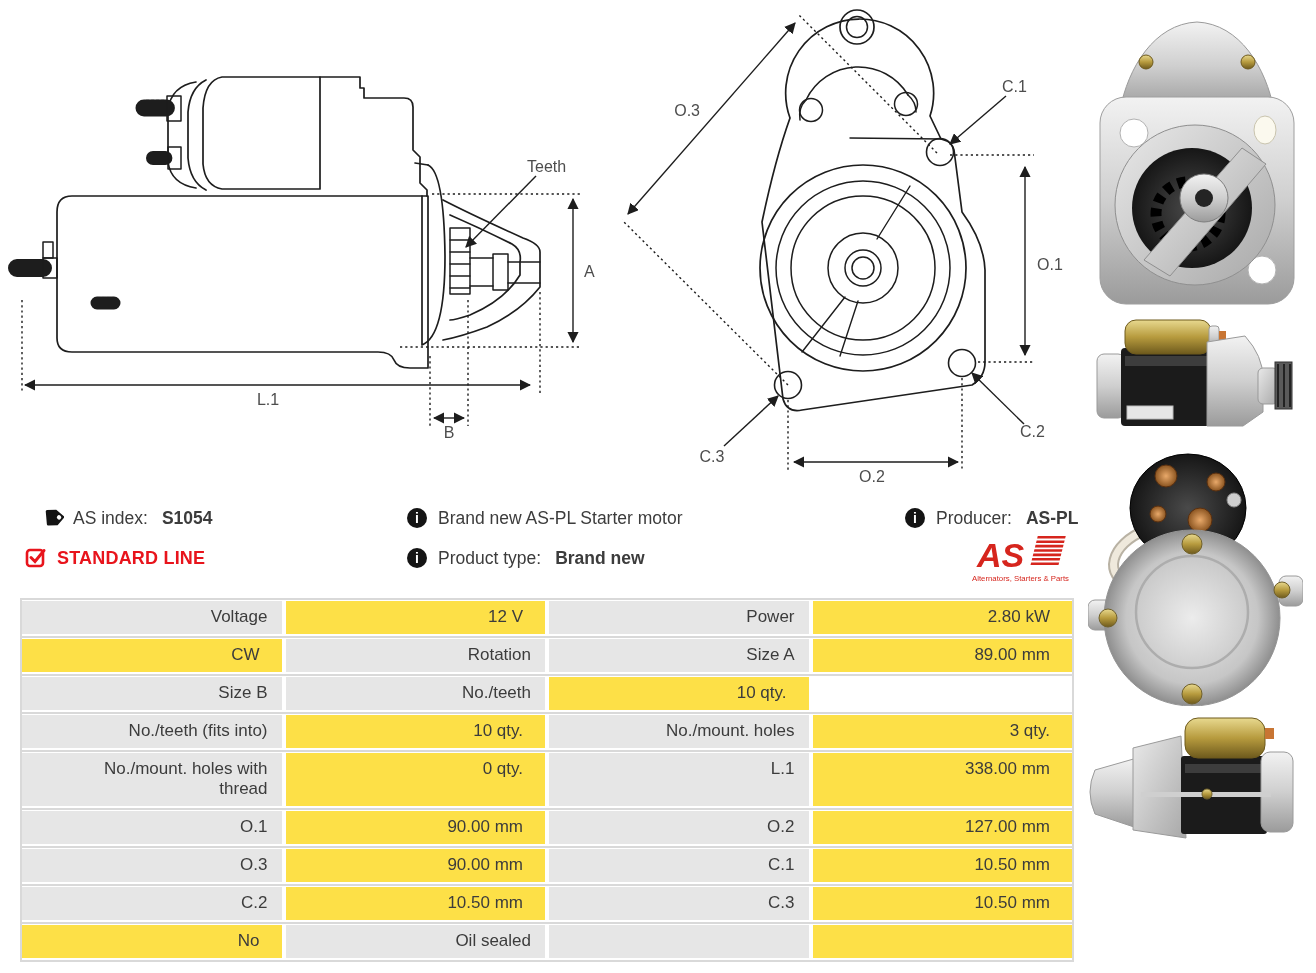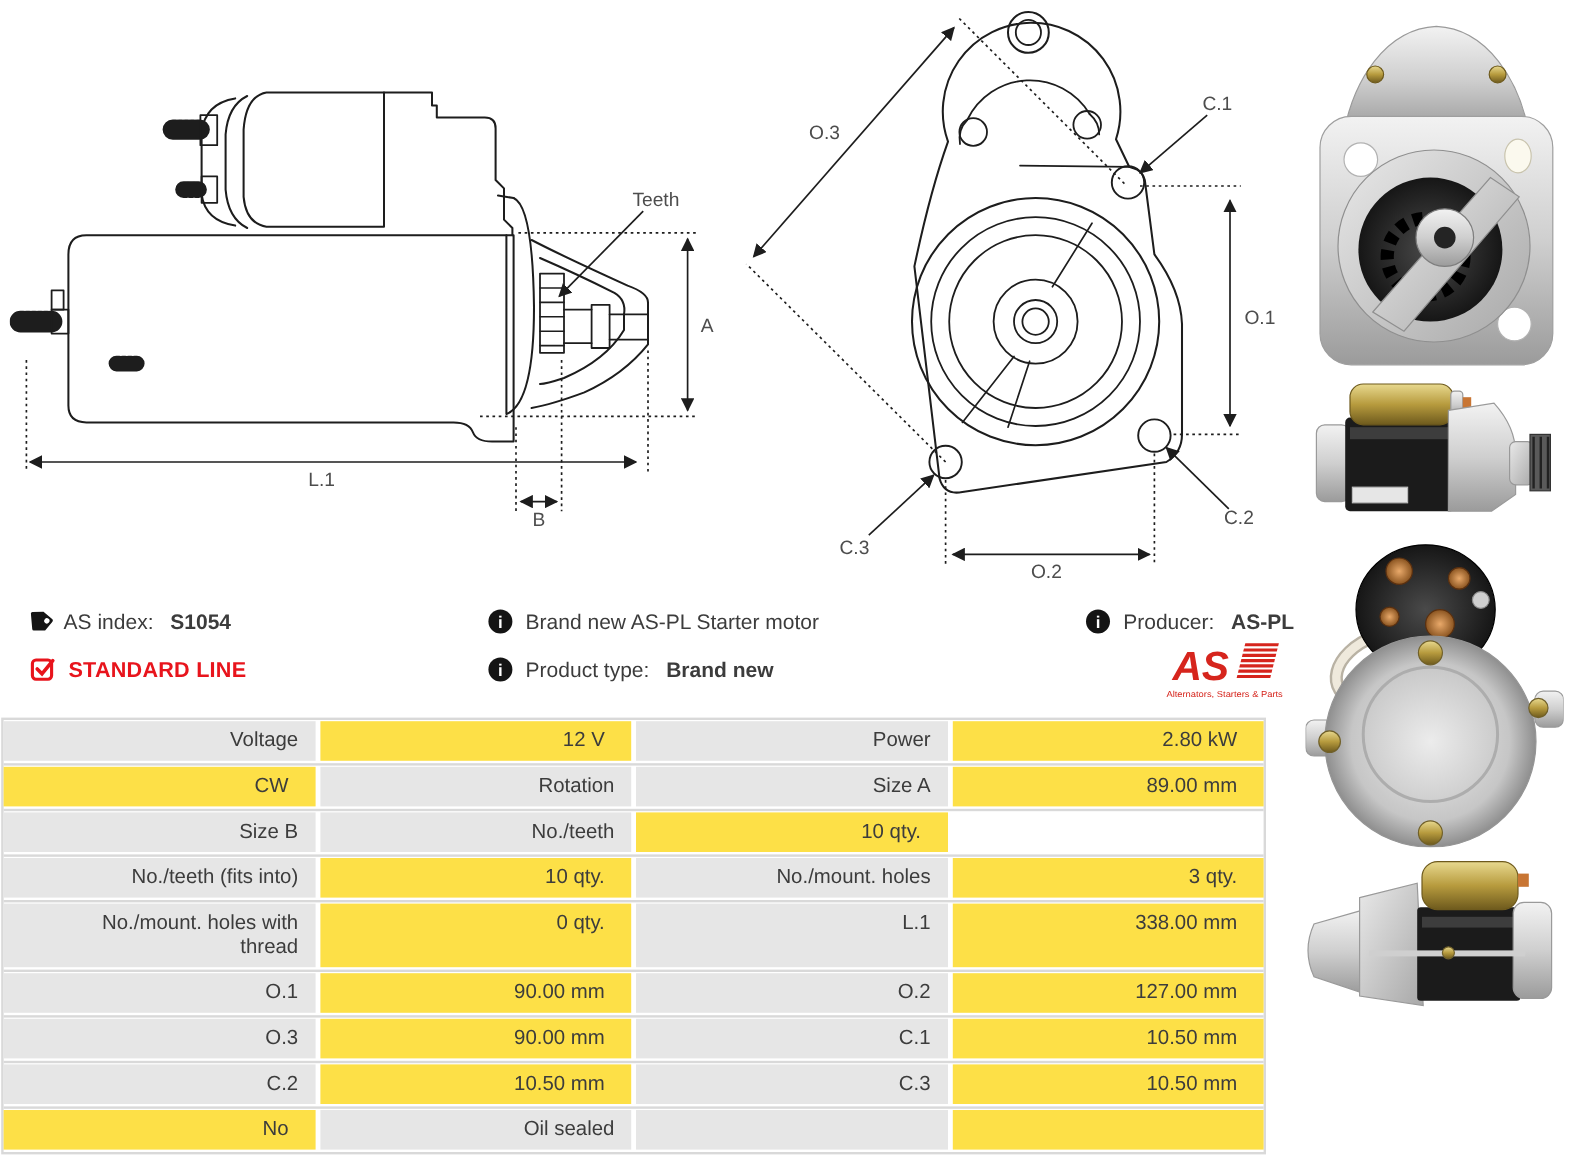--- a/index.html
+++ b/index.html
@@ -5,21 +5,21 @@
   html,body{margin:0;padding:0;background:#fff;}
   .page{position:relative;width:1316px;height:973px;background:#fff;overflow:hidden;
         font-family:"Liberation Sans",sans-serif;color:#3c3c3c;}
   .abs{position:absolute;}
   
   .info-item{position:absolute;display:flex;align-items:center;gap:9px;font-size:17.5px;white-space:nowrap;}
   .info-item .val{font-weight:bold;margin-left:5px;}
   .badge{color:#e8141c;font-weight:bold;font-size:18px;letter-spacing:.2px;}
   .icon-box{display:inline-flex;width:24px;height:24px;align-items:center;justify-content:center;flex:0 0 auto;}
   
-  .spec-table{position:absolute;left:1px;top:598px;width:1050px;border:2px solid #d9d9d9;background:#fff;}
+  .spec-table{position:absolute;left:20px;top:598px;width:1050px;border:2px solid #d9d9d9;background:#fff;}
   .spec-row{display:grid;grid-template-columns:1fr 1fr 1fr 1fr;column-gap:4px;}
   .spec-row:not(:last-child){border-bottom:2px solid #d9d9d9;}
   .cell{font-size:17px;line-height:20px;padding:6px 14px 7px 10px;text-align:right;margin:1px 0 2px 0;}
   .cell.lbl{background:#e6e6e6;padding-left:56px;}
   .cell.val{background:#fde047;padding-right:22px;}
   
   svg text{font-family:"Liberation Sans",sans-serif;}
   .dim-label{fill:#4d4d4d;font-size:16px;}
   .photo{position:absolute;}
 </style>
@@ -240,21 +240,21 @@
     <path d="M48,36 L96,24 L101,126 L48,118 Z" fill="url(#silv2)" stroke="#9a9a9a"></path>
     <rect x="96" y="44" width="86" height="78" rx="3" fill="#1b1b1b"></rect>
     <rect x="100" y="52" width="78" height="9" fill="#3d3d3d"></rect>
     <rect x="100" y="6" width="80" height="40" rx="13" fill="url(#brass1)" stroke="#6e5a1d"></rect>
     <rect x="180" y="16" width="9" height="11" fill="#c87533"></rect>
     <rect x="176" y="40" width="32" height="80" rx="9" fill="url(#silv1)" stroke="#9a9a9a"></rect>
     <rect x="56" y="80" width="130" height="5" fill="#cfcfcf"></rect>
     <circle cx="122" cy="82" r="5" fill="url(#brass1)" stroke="#70602a"></circle>
   </svg>
 
-  <div class="info-item" style="left:20px;top:506px;">
+  <div class="info-item" style="left:40px;top:506px;">
     <span class="icon-box">
       <svg width="24" height="24" viewBox="0 0 24 24">
           <g transform="rotate(40 12 12)">
         <path d="M3,9 L10,3 L20,3 Q21,3 21,4 L21,14 L14,20 Q13,21 12,20 L3,11 Q2,10 3,9 Z" fill="#141414"></path>
         <circle cx="17" cy="7" r="2.2" fill="#fff"></circle>
           </g>
       </svg>
     </span>
     <span>AS index:</span>
     <span class="val">S1054</span>

